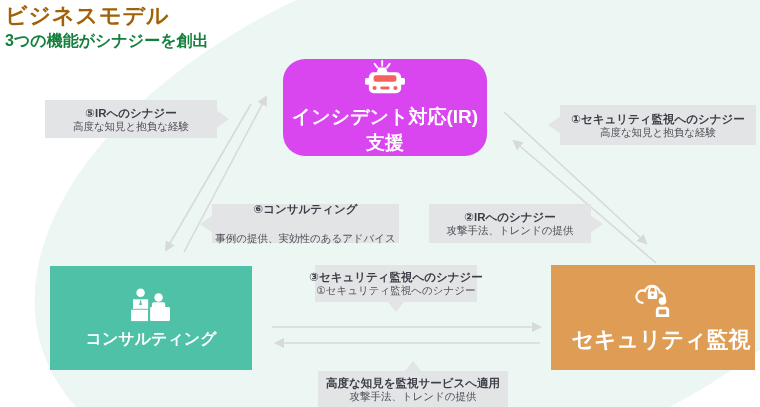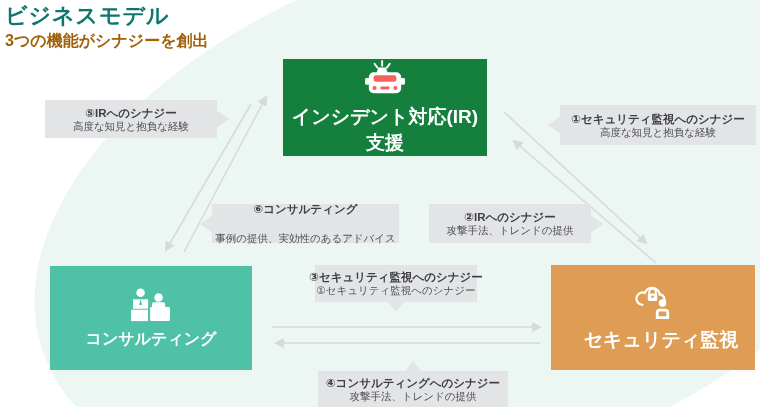--- a/index.html
+++ b/index.html
@@ -9,38 +9,38 @@
     position:relative; width:760px; height:407px;
     background:#ffffff; overflow:hidden;
   }
   .blob {
     position:absolute; left:20px; top:-50px; width:900px; height:520px;
     background:#ecf6f3; border-radius:50%;
     transform:rotate(-18deg); z-index:0;
   }
   .page-title {
     position:absolute; left:5px; top:1px; z-index:3;
-    font-size:22px; font-weight:bold; color:#0f766e; letter-spacing:1px;
+    font-size:22px; font-weight:bold; color:#a16207; letter-spacing:1px;
   }
   .page-subtitle {
     position:absolute; left:5px; top:31px; z-index:3;
-    font-size:16px; font-weight:600; color:#a16207;
+    font-size:16px; font-weight:600; color:#15803d;
   }
   .arrow-layer { position:absolute; left:0; top:0; z-index:1; }
   .node {
     position:absolute; z-index:2; display:flex; flex-direction:column;
     align-items:center; justify-content:center; gap:6px;
   }
   .node-label { color:#ffffff; font-weight:bold; text-align:center; }
-  .node-ir        { left:283px; top:59px;  width:204px; height:97px;  background:#15803d; }
+  .node-ir        { left:283px; top:59px;  width:204px; height:97px;  background:#d946ef;border-radius:22px; }
   .node-ir .node-label { font-size:19px; }
   .node-consult   { left:50px;  top:266px; width:202px; height:104px; background:#4fc1a7; }
   .node-consult .node-label { font-size:16px; }
   .node-monitor   { left:551px; top:265px; width:204px; height:105px; background:#de9c55; }
-  .node-monitor .node-label { font-size:19px;margin-left:16px; }
+  .node-monitor .node-label { font-size:22px;margin-left:16px; }
   .callout {
     position:absolute; z-index:2; background:#e3e4e6;
     display:flex; flex-direction:column; align-items:center; justify-content:center;
     text-align:center; padding:4px 12px;
   }
   .callout-title  { font-size:11.5px; font-weight:bold; color:#3d3d47; line-height:14px; white-space:nowrap; }
   .callout-detail { font-size:10.5px; color:#4e4e57; line-height:13px; white-space:nowrap; }
   .pt { position:absolute; width:0; height:0; }
   .pt-right { right:-12px; top:50%; margin-top:-9px;
     border-top:9px solid transparent; border-bottom:9px solid transparent; border-left:13px solid #e3e4e6; }
@@ -153,18 +153,18 @@
     <div class="pt pt-right"></div>
   </div>
 
   <div class="callout co-3">
     <div class="callout-title">③セキュリティ監視へのシナジー</div>
     <div class="callout-detail">①セキュリティ監視へのシナジー</div>
     <div class="pt pt-down"></div>
   </div>
 
   <div class="callout co-4">
-    <div class="callout-title">④コンサルティングへのシナジー</div>
+    <div class="callout-title">高度な知見を監視サービスへ適用</div>
     <div class="callout-detail">攻撃手法、トレンドの提供</div>
     <div class="pt pt-up"></div>
   </div>
 
 </div>
 
 </body></html>

